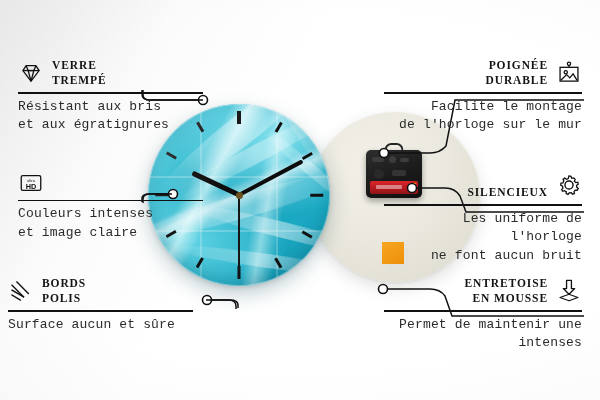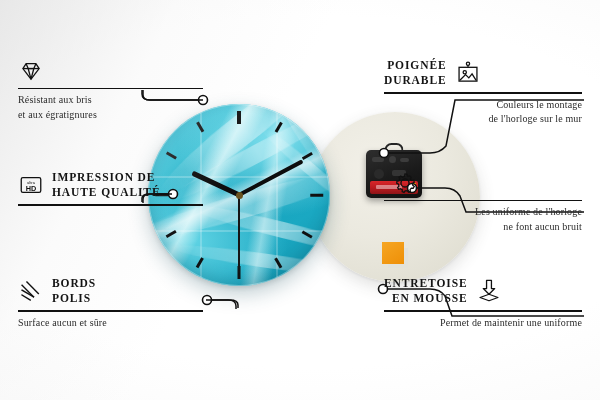--- a/index.html
+++ b/index.html
@@ -90,33 +90,33 @@
   
   .callout{position:absolute;width:216px;}
   .callout .head{display:flex;align-items:center;gap:8px;}
   .callout .title{
     font-family:"Liberation Serif", serif;
     font-weight:bold;font-size:11.5px;letter-spacing:.9px;color:#141414;
     line-height:1.32;text-transform:uppercase;
   }
   .callout .rule{height:1.4px;background:#111;margin:4px 0 4px;}
   .callout .desc{
-    font-family:Liberation Serif, serif;
-    font-size:10px;color:#2b2b2b;line-height:1.42;letter-spacing:.15px;
+    font-family:Liberation Mono, monospace;
+    font-size:13px;color:#2b2b2b;line-height:1.42;letter-spacing:.15px;
   }
   .left{text-align:left;}
   .left .head{justify-content:flex-start;}
   .right{text-align:right;}
-  .right .head{justify-content:flex-start;}
+  .right .head{justify-content:flex-end;}
   .icon{width:26px;height:26px;flex:0 0 26px;color:#111;}
   .icon svg{display:block;width:100%;height:100%;}
 
   .c1{left:18px;top:58px;width:198px;}
   .c2{left:18px;top:170px;width:198px;}
-  .c3{left:18px;top:276px;width:198px;}
+  .c3{left:8px;top:276px;width:198px;}
   .c4{left:384px;top:58px;width:198px;}
   .c5{left:384px;top:170px;width:198px;}
   .c6{left:384px;top:276px;width:198px;}
 
   .c1 .rule{width:185px;}
   .c2 .rule{width:185px;}
   .c3 .rule{width:185px;}
   .c4 .rule{width:198px;margin-left:0;}
   .c5 .rule{width:198px;}
   .c6 .rule{width:198px;}
@@ -238,41 +238,44 @@
       <svg viewBox="0 0 32 32">
           <g fill="none" stroke="currentColor" stroke-width="1.6">
         <path d="M6 13 L10 7 H22 L26 13 L16 26 Z"></path>
         <path d="M6 13 H26"></path>
             <path d="M10 7 L12.5 13 L16 26"></path>
             <path d="M22 7 L19.5 13 L16 26"></path>
             <path d="M12.5 13 H19.5"></path>
       </g>
         </svg>
     </span>
+    <span class="title">
+      <span>VERRE</span><br><span>TREMPÉ</span>
+    </span>
   </div>
   <div class="rule"></div>
   <div class="desc">
     <span>Résistant aux bris</span><br><span>et aux égratignures</span>
   </div>
 </div>
 
 <div class="callout left c2">
   <div class="head">
     <span class="icon">
       <svg viewBox="0 0 32 32">
         <rect x="4" y="7" width="24" height="18" rx="2" fill="none" stroke="currentColor" stroke-width="1.6"></rect>
         <text x="16" y="15" text-anchor="middle" font-family="Liberation Sans, sans-serif" font-size="5" fill="currentColor">ultra</text>
         <text x="16" y="23" text-anchor="middle" font-family="Liberation Sans, sans-serif" font-size="9" font-weight="bold" fill="currentColor">HD</text>
       </svg>
     </span>
-    <span class="title">
-      <span>IMPRESSION DE</span><br><span>HAUTE QUALITÉ</span>
-    </span>
-  </div>
-  <div class="rule"></div>
+  </div>
+  <div class="rule"></div>
+  <div class="desc">
+    <span>Couleurs intenses</span><br><span>et image claire</span>
+  </div>
 </div>
 
 <div class="callout left c3">
   <div class="head">
     <span class="icon">
       <svg viewBox="0 0 32 32">
           <g stroke="currentColor" stroke-width="1.7" fill="none" stroke-linecap="square">
         <path d="M5 9 L19 23"></path>
             <path d="M5 15 L19 23"></path>
             <path d="M5 21 L15 27"></path>
@@ -302,28 +305,28 @@
         <path d="M16 9 L16 6"></path>
             <circle cx="16" cy="4.5" r="2"></circle>
         <circle cx="12" cy="15" r="2"></circle>
         <path d="M6 25 L13 18 L17 22 L21 17 L26 25"></path>
       </g>
         </svg>
     </span>
   </div>
   <div class="rule"></div>
   <div class="desc">
-    <span>Couleurs le montage</span><br><span>de l'horloge sur le mur</span>
+    <span>Facilite le montage</span><br><span>de l'horloge sur le mur</span>
   </div>
 </div>
 
 <div class="callout right c5">
   <div class="head">
     <span class="title">
-      <br>
+      <br><span>SILENCIEUX</span>
     </span>
     <span class="icon">
       <svg viewBox="0 0 32 32">
           <g fill="none" stroke="currentColor" stroke-width="1.7">
         <path d="M16 4.5 L18.6 5 L19.6 7.6 L22.2 7 L24 9 L23 11.4 L25 13.2 L27.4 12.6 L28 15.2 L25.9 16.6 L26.2 19.3 L28 20.7 L26.7 23 L24.2 22.8 L22.6 24.9 L23 27.4 L20.5 28.2 L19 26.1 L16.3 26.5 L14.8 28.5 L12.4 27.4 L12.4 24.9 L10.1 23.6 L7.8 24.4 L6.5 22.1 L8.2 20.3 L7.6 17.7 L5.3 16.5 L5.7 13.9 L8.2 13.5 L9.3 11.1 L8.4 8.8 L10.6 7.3 L12.6 8.8 L15.1 7.9 Z" transform="scale(.95) translate(.8 .6)"></path>
         <circle cx="16" cy="16" r="5"></circle>
       </g>
         </svg>
     </span>
   </div>
@@ -342,15 +345,15 @@
       <svg viewBox="0 0 32 32">
           <g fill="none" stroke="currentColor" stroke-width="1.6" stroke-linejoin="round">
         <path d="M13 3 H19 V13 H23 L16 20 L9 13 H13 Z"></path>
         <path d="M16 20 L5 24 L16 28 L27 24 Z"></path>
       </g>
         </svg>
     </span>
   </div>
   <div class="rule"></div>
   <div class="desc">
-    <span>Permet de maintenir une uniforme</span><br>
+    <span>Permet de maintenir une intenses</span><br>
   </div>
 </div>
 
 </body></html>

